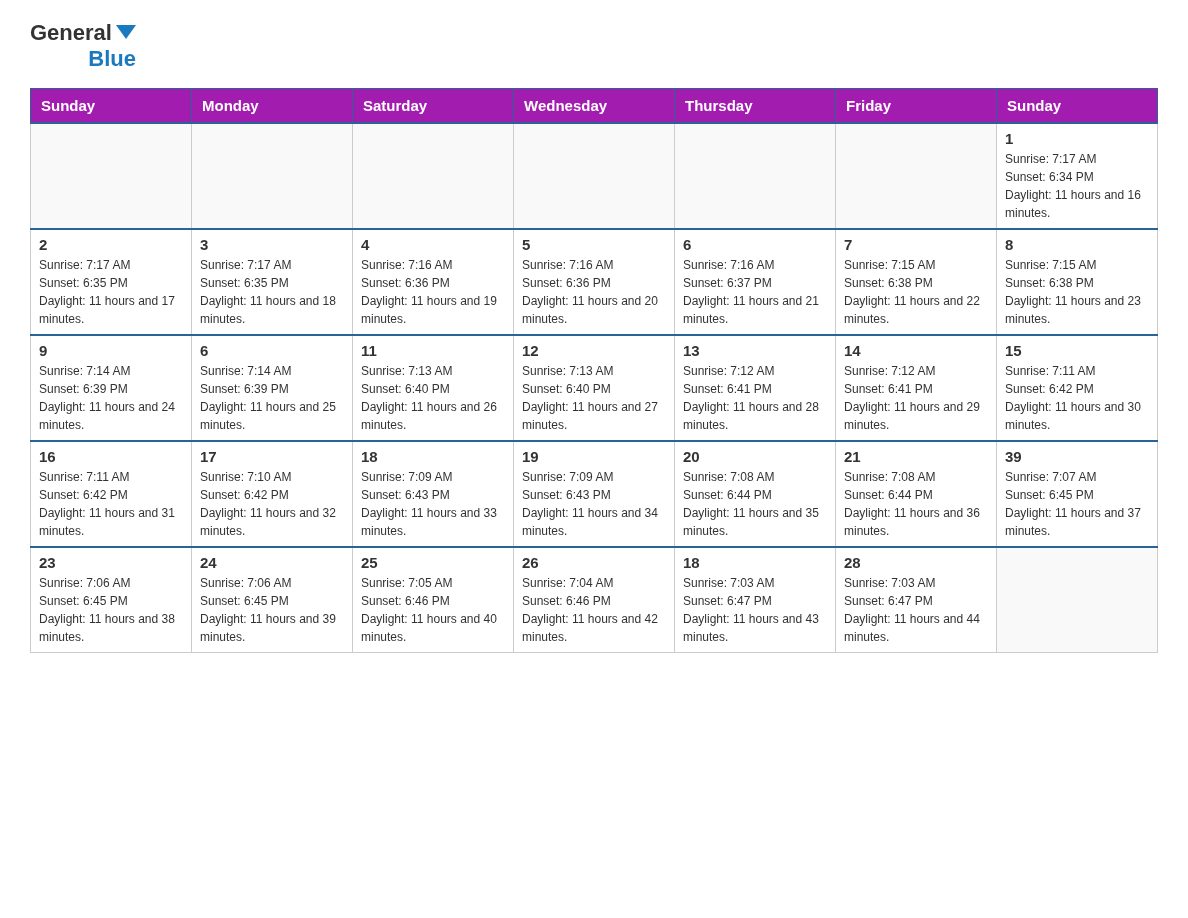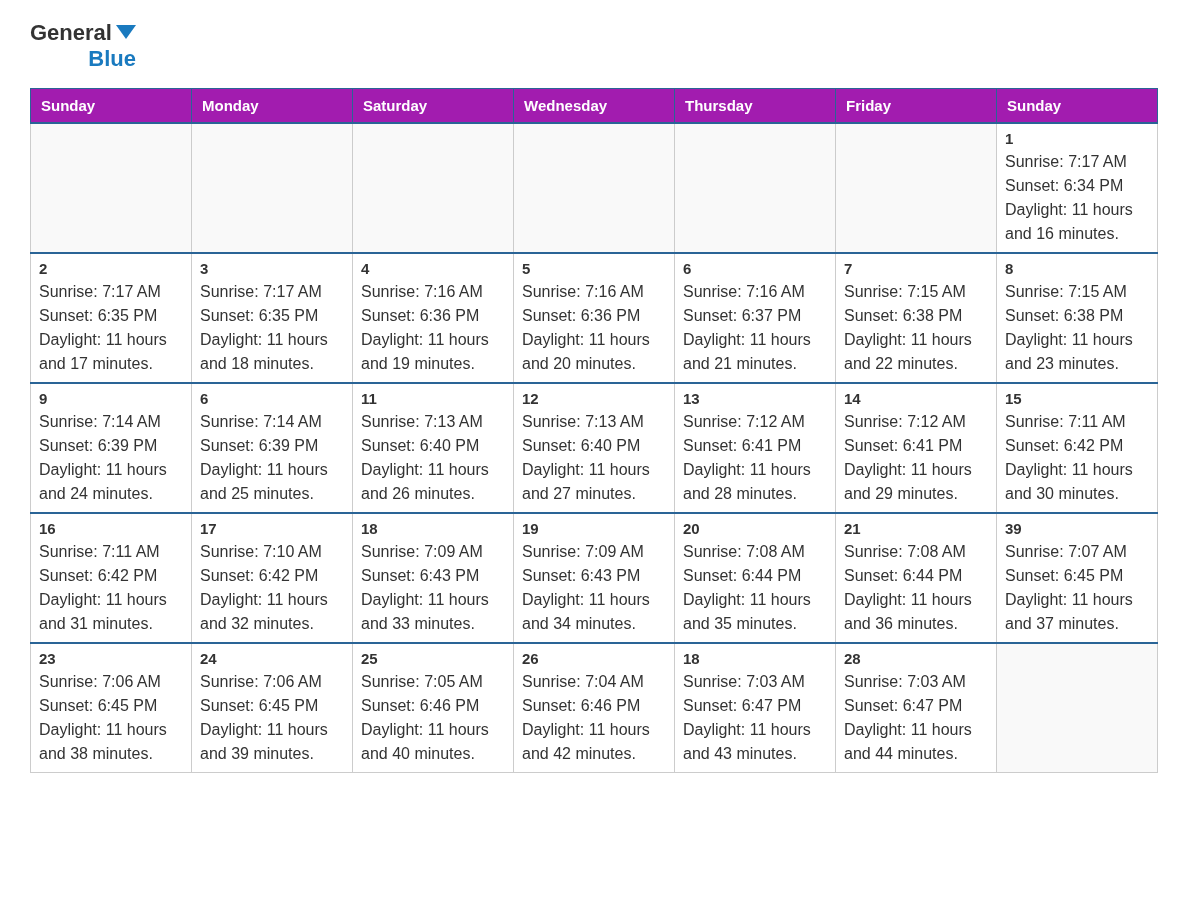--- a/index.html
+++ b/index.html
@@ -83,21 +83,21 @@
     .calendar tbody tr {
       border-top: 2px solid #2a6496;
     }
     .day-number {
       font-size: 15px;
       font-weight: bold;
       display: block;
       margin-bottom: 3px;
     }
     .day-info {
-      font-size: 16px;
+      font-size: 12px;
       line-height: 1.5;
     }
     .empty-cell {
       background: #f9f9f9;
     }
   </style>
 </head>
 <body>
 
 <div class="header">

